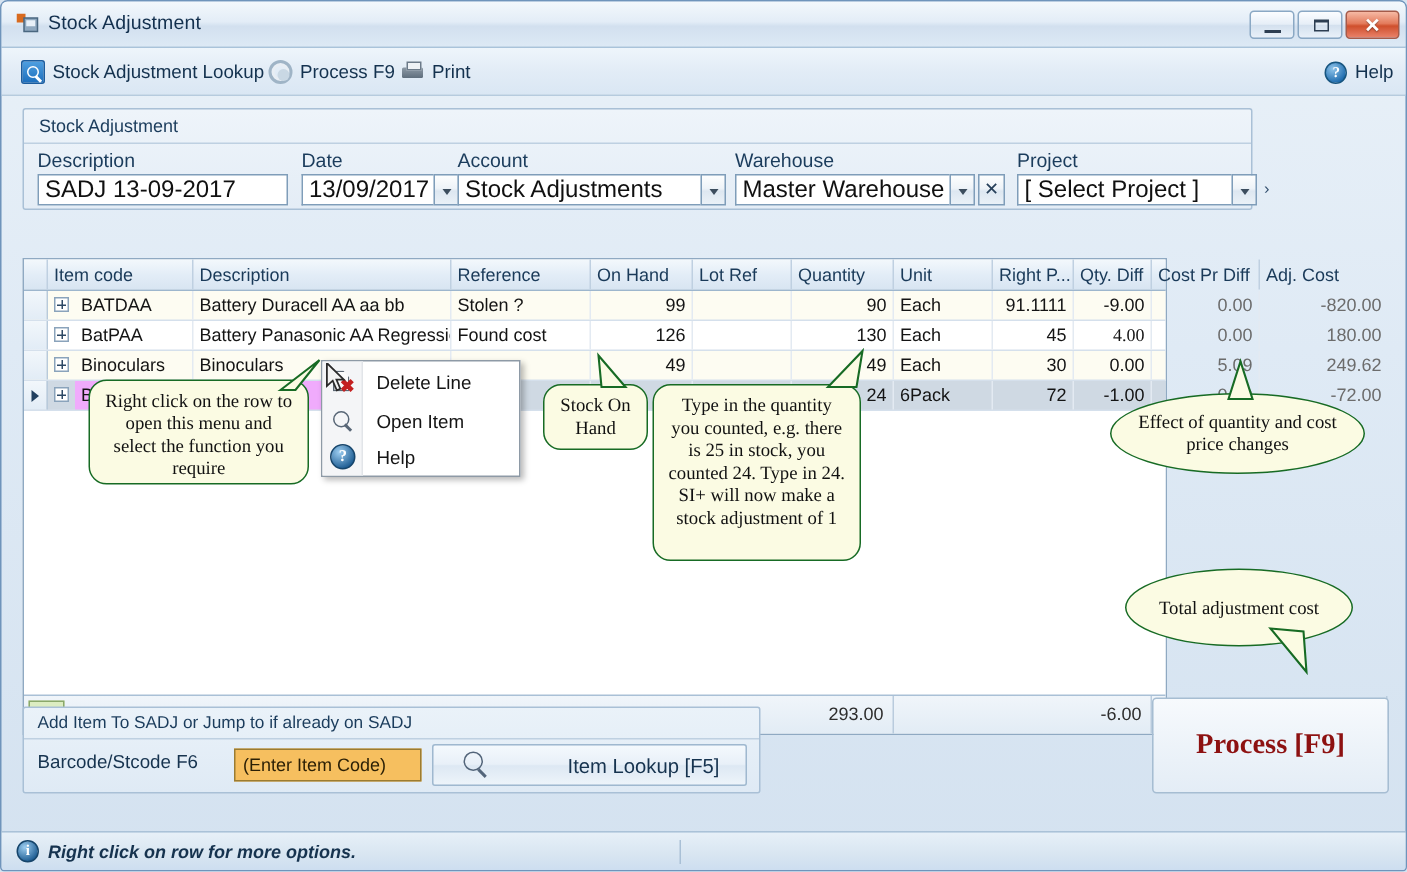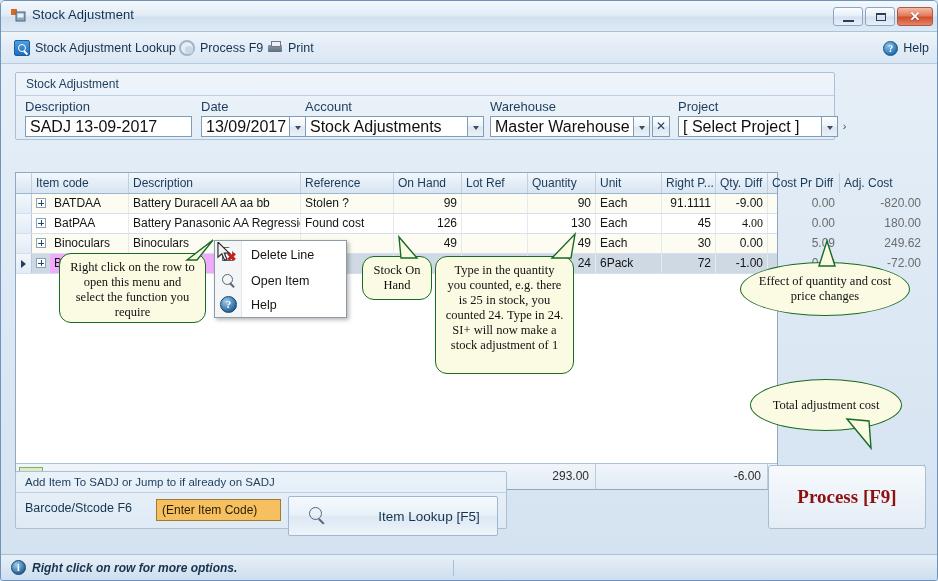--- a/index.html
+++ b/index.html
@@ -209,21 +209,21 @@
   }
   #addpanel .ap-title { position:absolute; left:9px; top:4px; font-size:11.5px; color:#1b3c5c; }
   #addpanel .ap-sep { position:absolute; left:0; top:20px; width:100%; height:1px; background:#bed0e1; }
   #addpanel .ap-lbl { position:absolute; left:9px; top:29px; font-size:12.5px; color:#16334f; }
   #code-input {
     position:absolute; left:140px; top:27px; width:125px; height:22px;
     background:#f6bf5f; border:1px solid #9b7c32;
     font-size:12px; color:#2a1f05; line-height:20px; padding:0 5px;
   }
   #lookup-btn {
-    position:absolute; left:272px; top:24px; width:210px; height:40px;
+    position:absolute; left:272px; top:24px; width:210px; height:28px;
     background: linear-gradient(to bottom,#f4f9fd 0%,#e8f0f8 48%,#dde8f3 52%,#edf4fa 100%);
     border:1px solid #9fb8cf; border-radius:2px;
     display:flex; align-items:center; justify-content:center; gap:16px;
   }
   #lookup-btn .mag { position:relative; width:22px; height:22px; margin-right:34px; }
   #lookup-btn .mag:before {
     content:""; position:absolute; left:3px; top:2px; width:11px; height:11px;
     border:1.5px solid #53657a; border-radius:50%;
   }
   #lookup-btn .mag:after {

